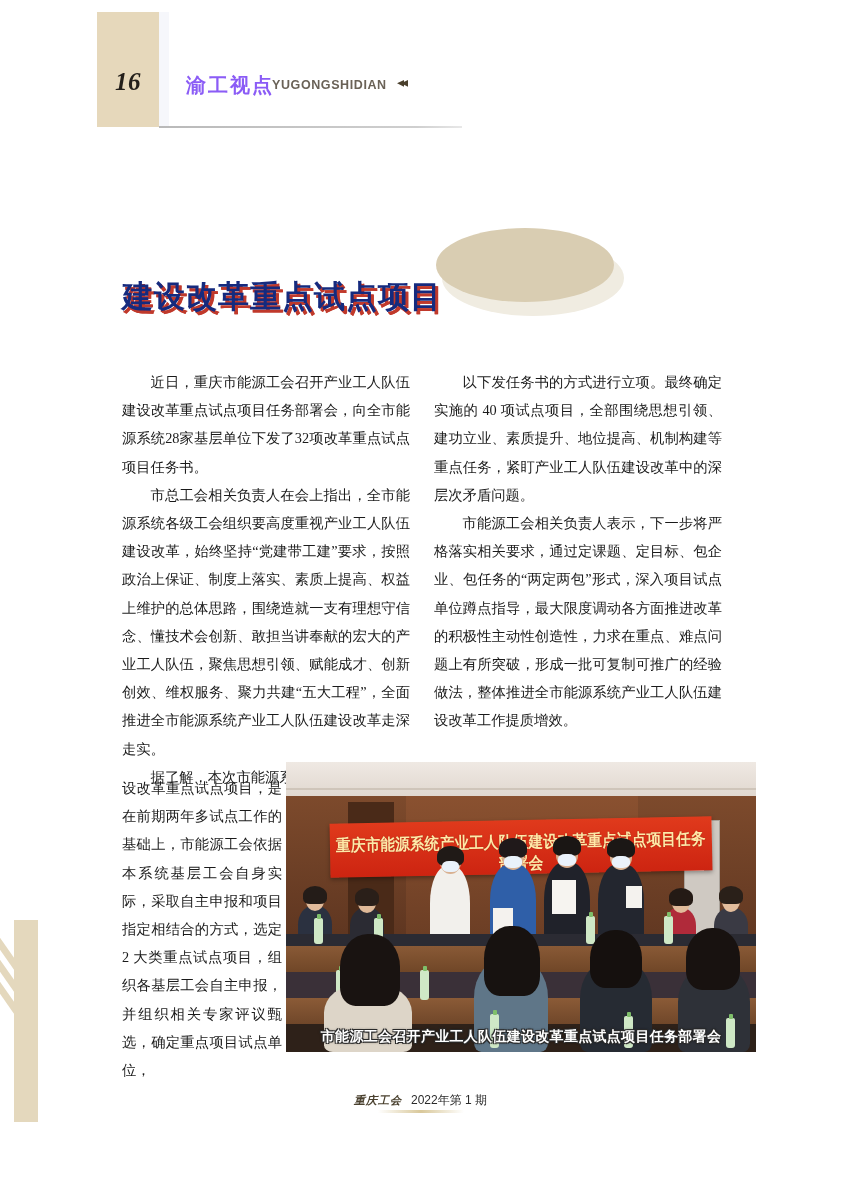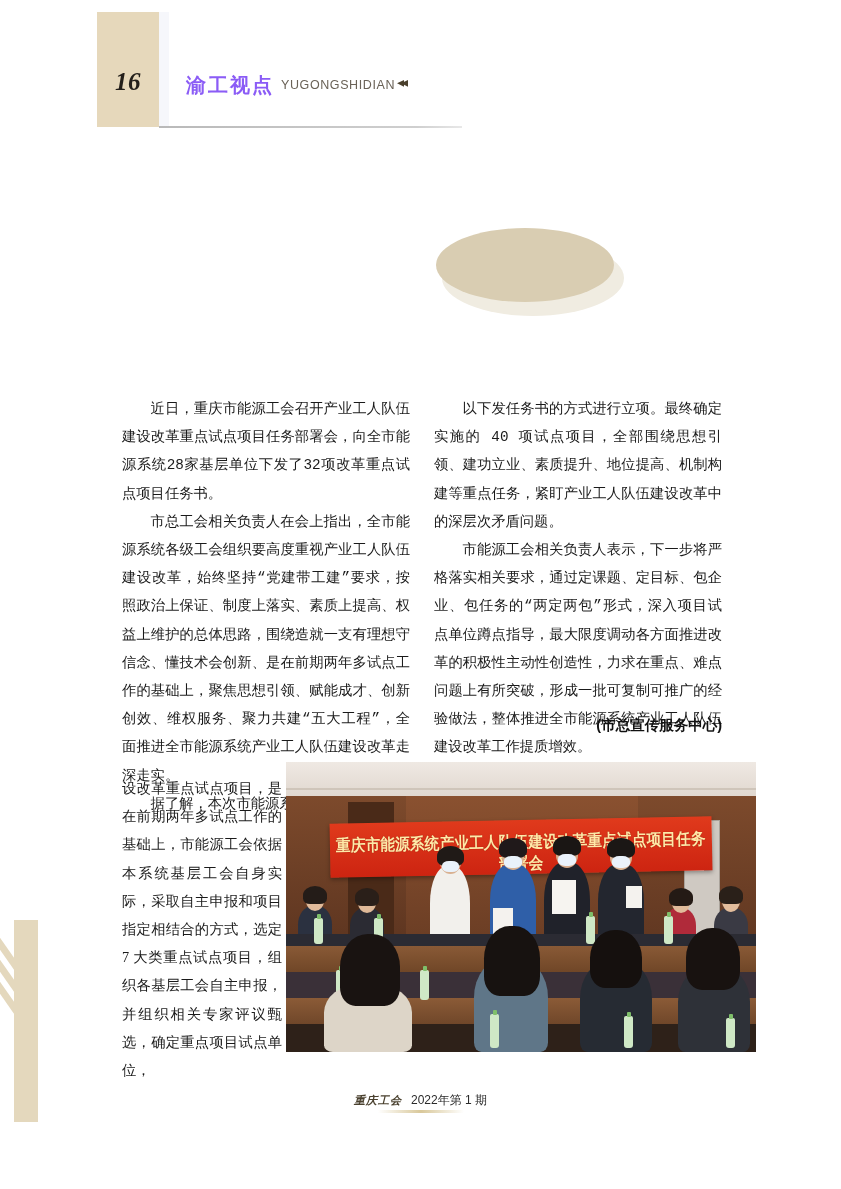--- a/index.html
+++ b/index.html
@@ -51,23 +51,23 @@
     position:absolute; left:159px; top:12px; width:10px; height:115px;
     background:#f6f7fb;
   }
   .header-cn{
     position:absolute; left:186px; top:72px;
     font-family:"Liberation Sans", sans-serif;
     font-weight:700; font-size:20px; color:#8b5cf6;
     letter-spacing:2px;
   }
   .header-py{
-    position:absolute; left:281px; top:78px;
-    font-family:"Liberation Sans", sans-serif;
-    font-weight:400; font-size:12.5px; color:#6a6257;
+    position:absolute; left:272px; top:78px;
+    font-family:"Liberation Sans", sans-serif;
+    font-weight:700; font-size:12.5px; color:#6a6257;
     letter-spacing:.6px;
   }
   .header-arrows{
     position:absolute; left:397px; top:76px;
     font-size:14px; color:#4a3f2c; letter-spacing:-3px;
     line-height:1;
   }
   .header-rule{
     position:absolute; left:159px; top:126px; width:303px; height:1.6px;
     background:linear-gradient(to right,#b9b9b9,#cfcfcf 85%,#e8e8e8);
@@ -91,27 +91,26 @@
     font-weight:700; font-size:31px; letter-spacing:1px;
     color:#152a7e;
     text-shadow: 2.5px 2.5px 0 #c0392b, 3px 3px 0 #c0392b;
   }
   .hl1{ top:12px; }
   .hl2{ top:58px; }
 
   
   .col{
     position:absolute;
-    font-family:Liberation Mono, monospace;
+    font-family:Liberation Serif, serif;
     font-size:14.3px;
     line-height:28.2px;
     color:#1a1a1a;
     text-align:justify;
     text-justify:inter-character;
-    margin-top:27px;
   }
   .col p{ margin:0; text-indent:2em; }
   .col-left{ left:122px; top:368px; width:288px; }
   .col-right{ left:434px; top:368px; width:288px; }
 
   
   .col-left-tail{
     position:absolute; left:122px; top:774px; width:160px;
     font-family:"Liberation Serif", serif;
     font-size:14.3px; line-height:28.2px; color:#1a1a1a;
@@ -218,36 +217,36 @@
     <div class="page-num">16</div>
     <div class="header-cn">渝工视点</div>
     <div class="header-py">YUGONGSHIDIAN</div>
     <div class="header-arrows">◂◂</div>
     <div class="header-rule"></div>
   </div>
 
   <div class="headline">
     <div class="oval-shadow"></div>
     <div class="oval"></div>
+    <div class="hl-line hl2">建设改革重点试点项目</div>
   </div>
 
   <div class="col col-left">
     <p>近日，重庆市能源工会召开产业工人队伍建设改革重点试点项目任务部署会，向全市能源系统28家基层单位下发了32项改革重点试点项目任务书。</p>
-    <p>市总工会相关负责人在会上指出，全市能源系统各级工会组织要高度重视产业工人队伍建设改革，始终坚持“党建带工建”要求，按照政治上保证、制度上落实、素质上提高、权益上维护的总体思路，围绕造就一支有理想守信念、懂技术会创新、是在前期两年多试点工作的基础上，聚焦思想引领、赋能成才、创新创效、维权服务、聚力共建“五大工程”，全面推进全市能源系统产业工人队伍建设改革走深走实。</p>
+    <p>市总工会相关负责人在会上指出，全市能源系统各级工会组织要高度重视产业工人队伍建设改革，始终坚持“党建带工建”要求，按照政治上保证、制度上落实、素质上提高、权益上维护的总体思路，围绕造就一支有理想守信念、懂技术会创新、敢担当讲奉献的宏大的产业工人队伍，聚焦思想引领、赋能成才、创新创效、维权服务、聚力共建“五大工程”，全面推进全市能源系统产业工人队伍建设改革走深走实。</p>
     <p>据了解，本次市能源系统产业工人队伍建</p>
   </div>
   <div class="col-left-tail">
-    <p>设改革重点试点项目，是在前期两年多试点工作的基础上，市能源工会依据本系统基层工会自身实际，采取自主申报和项目指定相结合的方式，选定 7 大类重点试点项目，组织各基层工会自主申报，并组织相关专家评议甄选，确定重点项目试点单位，</p>
+    <p>设改革重点试点项目，是在前期两年多试点工作的基础上，市能源工会依据本系统基层工会自身实际，采取自主申报和项目指定相结合的方式，选定 2 大类重点试点项目，组织各基层工会自主申报，并组织相关专家评议甄选，确定重点项目试点单位，</p>
   </div>
 
   <div class="col col-right">
     <p>以下发任务书的方式进行立项。最终确定实施的 40 项试点项目，全部围绕思想引领、建功立业、素质提升、地位提高、机制构建等重点任务，紧盯产业工人队伍建设改革中的深层次矛盾问题。</p>
     <p>市能源工会相关负责人表示，下一步将严格落实相关要求，通过定课题、定目标、包企业、包任务的“两定两包”形式，深入项目试点单位蹲点指导，最大限度调动各方面推进改革的积极性主动性创造性，力求在重点、难点问题上有所突破，形成一批可复制可推广的经验做法，整体推进全市能源系统产业工人队伍建设改革工作提质增效。</p>
   </div>
-  <div class="byline">(市总宣传服务中心)</div>
 
   <div class="photo">
     <div class="ph-ceiling"></div>
     <div class="ph-ceil-seam"></div>
     <div class="ph-wallL"></div>
     <div class="ph-wallC"></div>
     <div class="ph-wallR"></div>
     <div class="ph-door"></div>
     <div class="ph-panel"></div>
 
@@ -317,20 +316,21 @@
     <div class="head" style="left:400px;top:166px;width:54px;height:62px;background:#181210;border-radius:48% 48% 30% 30%;"></div>
 
     <div class="pp" style="left:38px;top:222px;width:88px;height:68px;background:#ddd5c8;"></div>
     <div class="head" style="left:54px;top:172px;width:60px;height:72px;background:#191311;border-radius:46% 46% 26% 26%;"></div>
 
     <div class="bottle" style="left:204px;top:252px;height:34px;"></div>
     <div class="bottle" style="left:338px;top:254px;height:32px;"></div>
     <div class="bottle" style="left:440px;top:256px;height:30px;"></div>
   </div>
 
+  <div class="caption">市能源工会召开产业工人队伍建设改革重点试点项目任务部署会</div>
 
   <div class="footer">
     <span class="footer-mag">重庆工会</span>
     <span class="footer-issue">2022年第 1 期</span>
     <div class="footer-rule"></div>
   </div>
 
 </div>
 
 </body></html>

